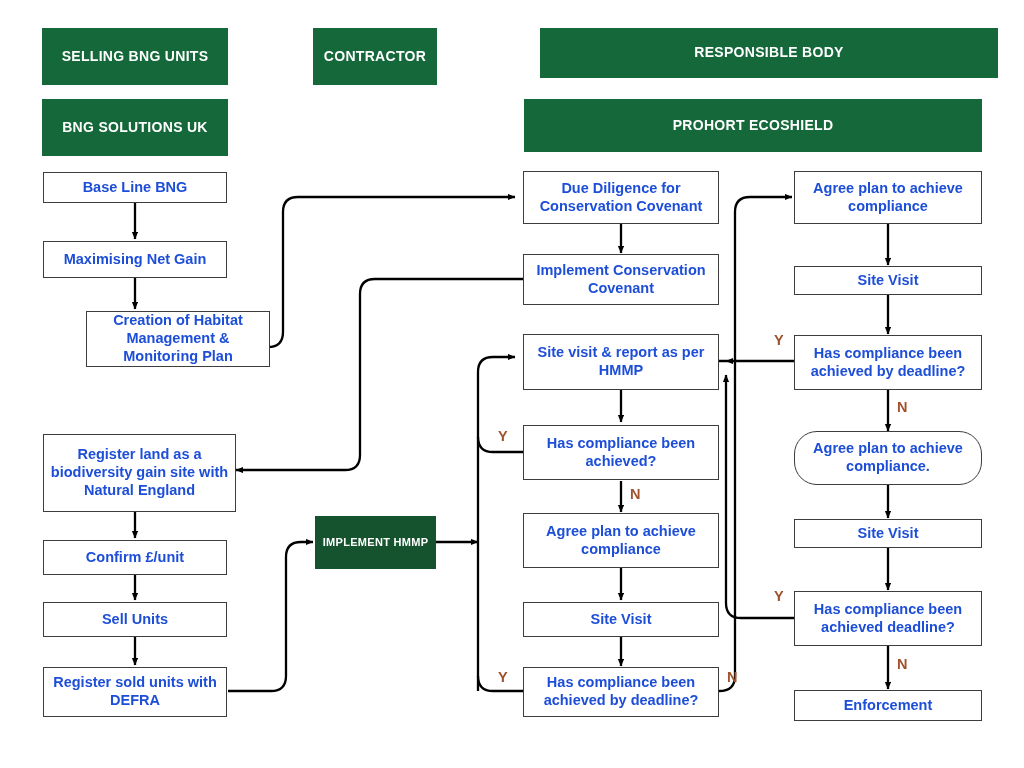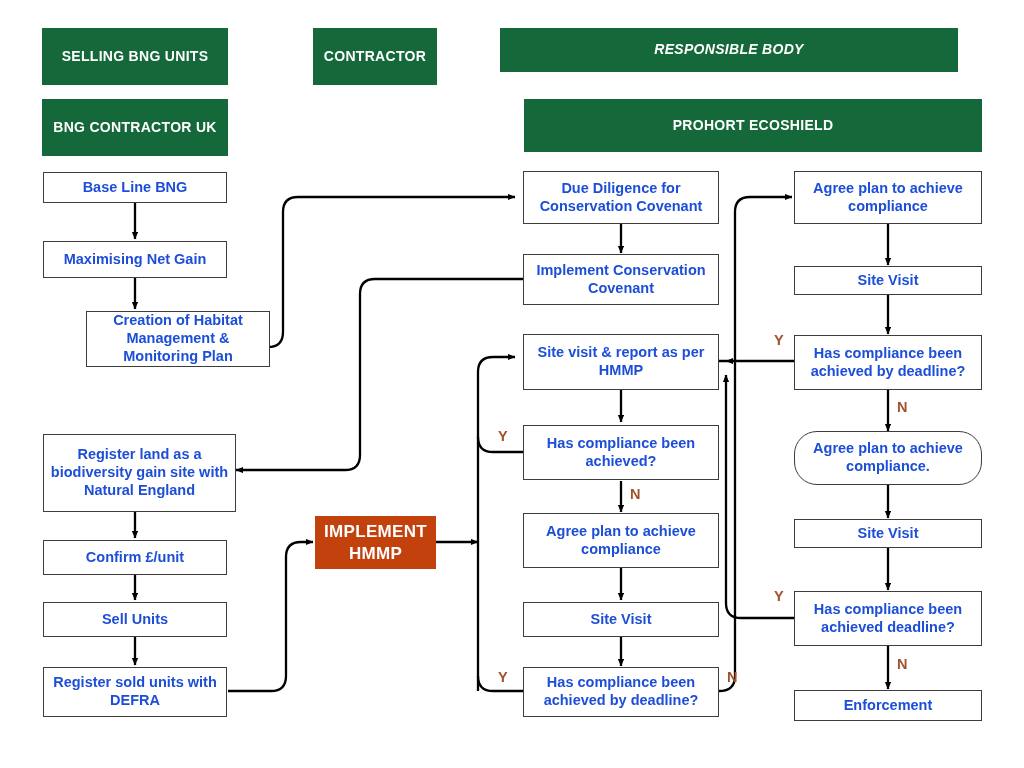--- a/index.html
+++ b/index.html
@@ -45,25 +45,25 @@
   }
   .proc {
     background: #ffffff;
     color: #1d4ed8;
     border: 1.6px solid #3d3d3d;
     font-weight: bold;
     font-size: 14.5px;
     padding: 2px 6px;
   }
   .accent {
-    background: #c2410c;
+    background: #14532d;
     color: #ffffff;
     border: none;
     font-weight: bold;
-    font-size: 17px;
+    font-size: 11px;
     letter-spacing: 0.3px;
   }
   .edge-label {
     position: absolute;
     color: #a0522d;
     font-weight: bold;
     font-size: 14.5px;
     font-family: "Liberation Sans", sans-serif;
     line-height: 1;
   }
@@ -122,28 +122,28 @@
       <path d="M795,618 L741,618 Q726,618 726,603 L726,375" marker-end="url(#ah)"></path>
 
     </g>
   </svg>
 
   <div class="node hdr" style="left:42px; top:28px; width:186px; height:57px;">
     <span>SELLING BNG UNITS</span>
   </div>
 
   <div class="node hdr" style="left:42px; top:99px; width:186px; height:57px;">
-    <span>BNG CONTRACTOR UK</span>
+    <span>BNG SOLUTIONS UK</span>
   </div>
 
   <div class="node hdr" style="left:313px; top:28px; width:124px; height:57px;">
     <span>CONTRACTOR</span>
   </div>
 
-  <div class="node hdr" style="left:500px; top:28px; width:458px; height:44px;font-style:italic;">
+  <div class="node hdr" style="left:540px; top:28px; width:458px; height:50px;">
     <span>RESPONSIBLE BODY</span>
   </div>
 
   <div class="node hdr" style="left:524px; top:99px; width:458px; height:53px;">
     <span>PROHORT ECOSHIELD</span>
   </div>
 
   <div class="node proc" style="left:43px; top:172px; width:184px; height:31px;">
     <span>Base Line BNG</span>
   </div>

